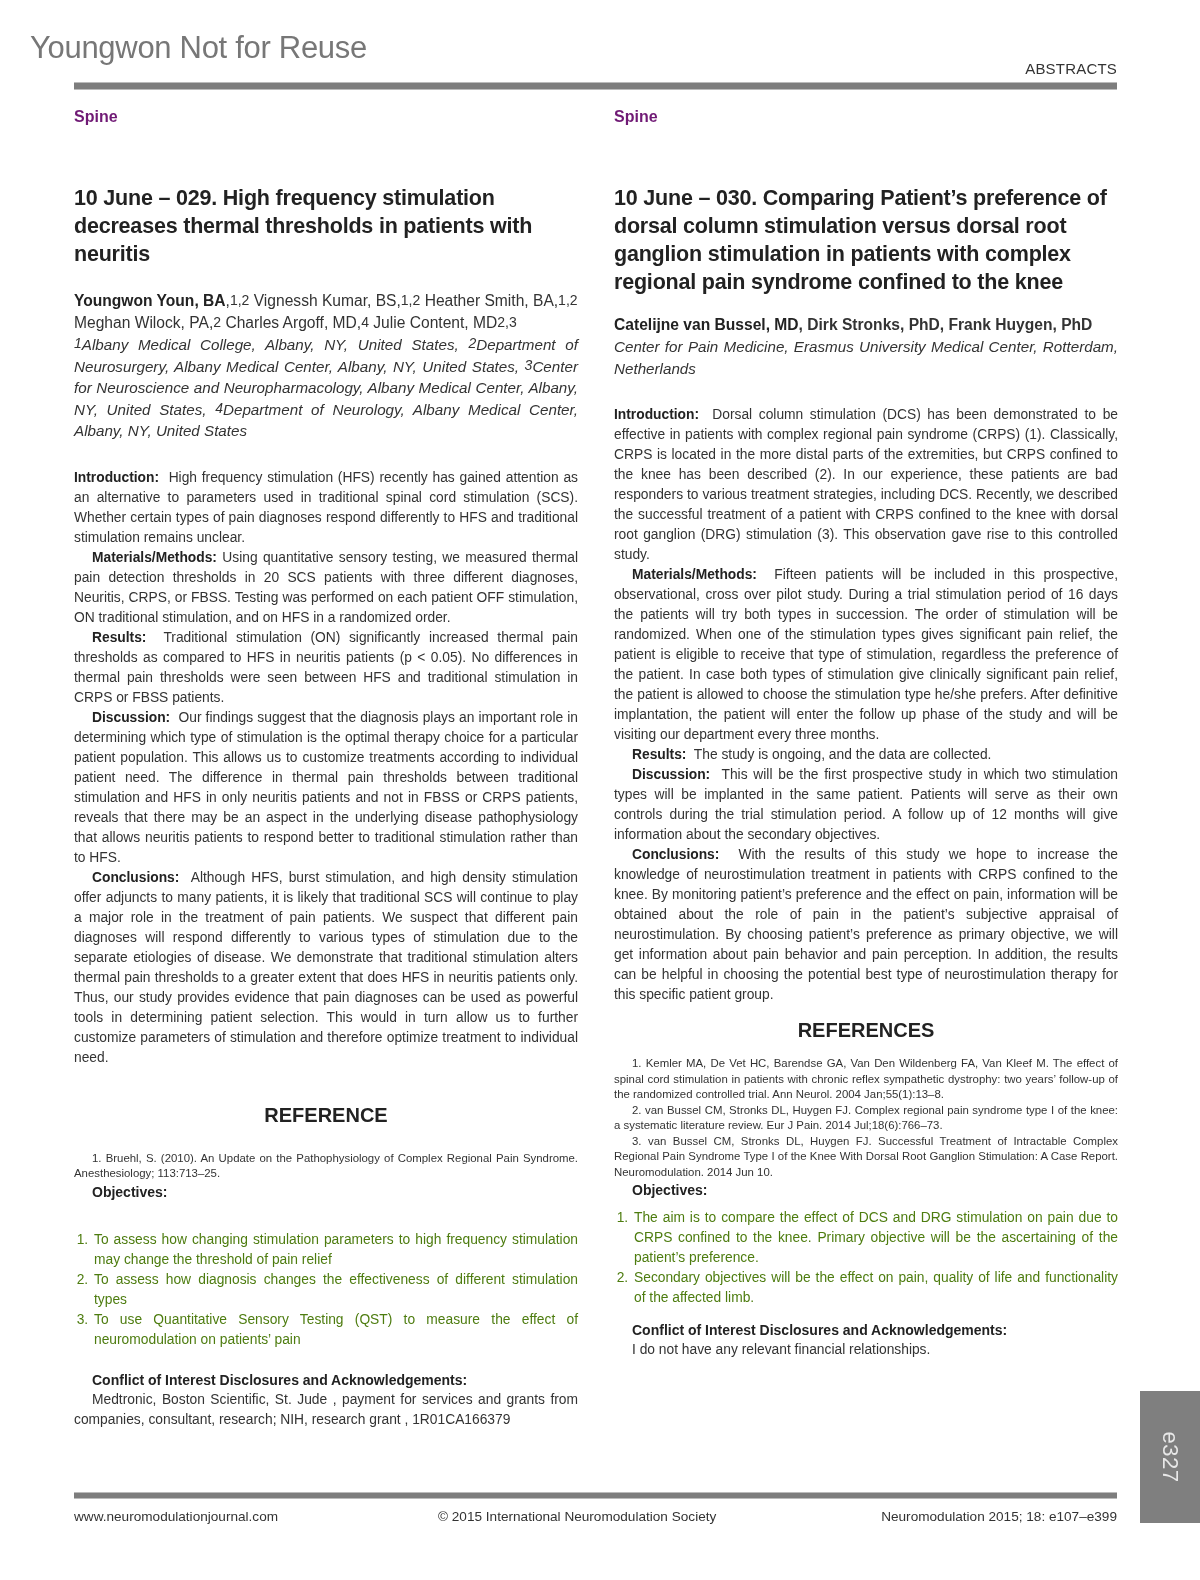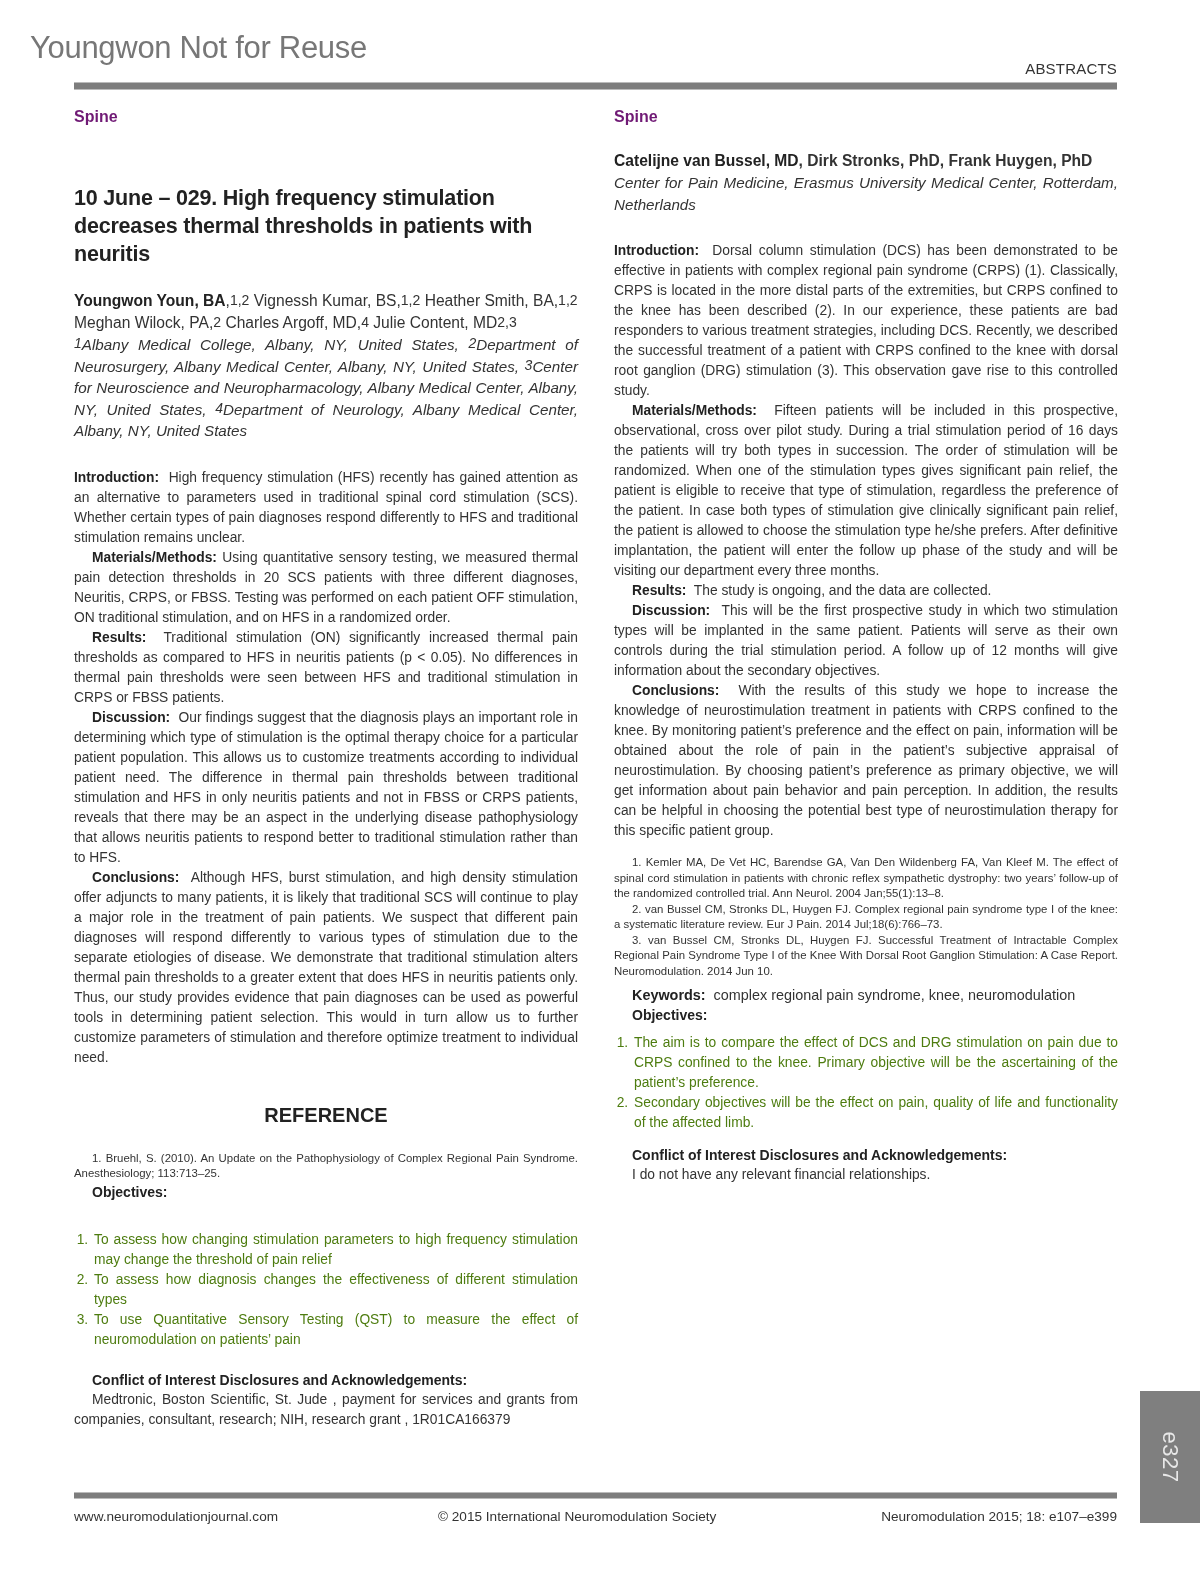--- a/index.html
+++ b/index.html
@@ -81,38 +81,39 @@
     <li>To use Quantitative Sensory Testing (QST) to measure the effect of neuromodulation on patients’ pain</li>
   </ol>
   <div class="subhead" style="margin-top:20px;">Conflict of Interest Disclosures and Acknowledgements:</div>
   <div class="body">
       <p class="indent">Medtronic, Boston Scientific, St. Jude , payment for services and grants from companies, consultant, research; NIH, research grant , 1R01CA166379</p>
     </div>
 </div>
 
 <div class="col right">
   <div class="cat">Spine</div>
+  <h2 class="title">10 June – 030. Comparing Patient’s preference of dorsal column stimulation versus dorsal root ganglion stimulation in patients with complex regional pain syndrome confined to the knee</h2>
 
   <div class="authors" style="margin-top:18px;font-weight:bold;"><b>Catelijne van Bussel, MD</b><span>, Dirk Stronks, PhD, Frank Huygen, PhD</span></div>
   <div class="affil">Center for Pain Medicine, Erasmus University Medical Center, Rotterdam, Netherlands</div>
 
   <div class="body intro">
     <p><span class="lead">Introduction:</span>&nbsp; <span>Dorsal column stimulation (DCS) has been demonstrated to be effective in patients with complex regional pain syndrome (CRPS) (1). Classically, CRPS is located in the more distal parts of the extremities, but CRPS confined to the knee has been described (2). In our experience, these patients are bad responders to various treatment strategies, including DCS. Recently, we described the successful treatment of a patient with CRPS confined to the knee with dorsal root ganglion (DRG) stimulation (3). This observation gave rise to this controlled study.</span></p>
     <p class="indent"><span class="lead">Materials/Methods:</span>&nbsp; <span>Fifteen patients will be included in this prospective, observational, cross over pilot study. During a trial stimulation period of 16 days the patients will try both types in succession. The order of stimulation will be randomized. When one of the stimulation types gives significant pain relief, the patient is eligible to receive that type of stimulation, regardless the preference of the patient. In case both types of stimulation give clinically significant pain relief, the patient is allowed to choose the stimulation type he/she prefers. After definitive implantation, the patient will enter the follow up phase of the study and will be visiting our department every three months.</span></p>
     <p class="indent"><span class="lead">Results:</span>&nbsp; <span>The study is ongoing, and the data are collected.</span></p>
     <p class="indent"><span class="lead">Discussion:</span>&nbsp; <span>This will be the first prospective study in which two stimulation types will be implanted in the same patient. Patients will serve as their own controls during the trial stimulation period. A follow up of 12 months will give information about the secondary objectives.</span></p>
     <p class="indent"><span class="lead">Conclusions:</span>&nbsp; <span>With the results of this study we hope to increase the knowledge of neurostimulation treatment in patients with CRPS confined to the knee. By monitoring patient’s preference and the effect on pain, information will be obtained about the role of pain in the patient’s subjective appraisal of neurostimulation. By choosing patient’s preference as primary objective, we will get information about pain behavior and pain perception. In addition, the results can be helpful in choosing the potential best type of neurostimulation therapy for this specific patient group.</span></p>
   </div>
 
+  <div class="refhead" style="margin-top:14px;">REFERENCES</div>
   <div class="ref" style="margin-top:14px;">
     <p>1.  Kemler MA, De Vet HC, Barendse GA, Van Den Wildenberg FA, Van Kleef M. The effect of spinal cord stimulation in patients with chronic reflex sympathetic dystrophy: two years’ follow-up of the randomized controlled trial. Ann Neurol. 2004 Jan;55(1):13–8.</p>
     <p>2.  van Bussel CM, Stronks DL, Huygen FJ. Complex regional pain syndrome type I of the knee: a systematic literature review. Eur J Pain. 2014 Jul;18(6):766–73.</p>
     <p>3.  van Bussel CM, Stronks DL, Huygen FJ. Successful Treatment of Intractable Complex Regional Pain Syndrome Type I of the Knee With Dorsal Root Ganglion Stimulation: A Case Report. Neuromodulation. 2014 Jun 10.</p>
   </div>
-  <div class="body" style="margin-top:6px; padding-left:18px; font-size:14.4px;"><span class="lead">Keywords:</span>&nbsp; <span>complex regional pain syndrome, knee, neuromodulation</span></div>
   <div class="subhead">Objectives:</div>
   <ol class="obj" style="margin-top:8px;">
     <li>The aim is to compare the effect of DCS and DRG stimulation on pain due to CRPS confined to the knee. Primary objective will be the ascertaining of the patient’s preference.</li>
     <li>Secondary objectives will be the effect on pain, quality of life and functionality of the affected limb.</li>
   </ol>
   <div class="subhead" style="margin-top:12px;">Conflict of Interest Disclosures and Acknowledgements:</div>
   <div class="body" style="padding-left:18px;">I do not have any relevant financial relationships.</div>
 </div>
 
 <div class="page-tab">

